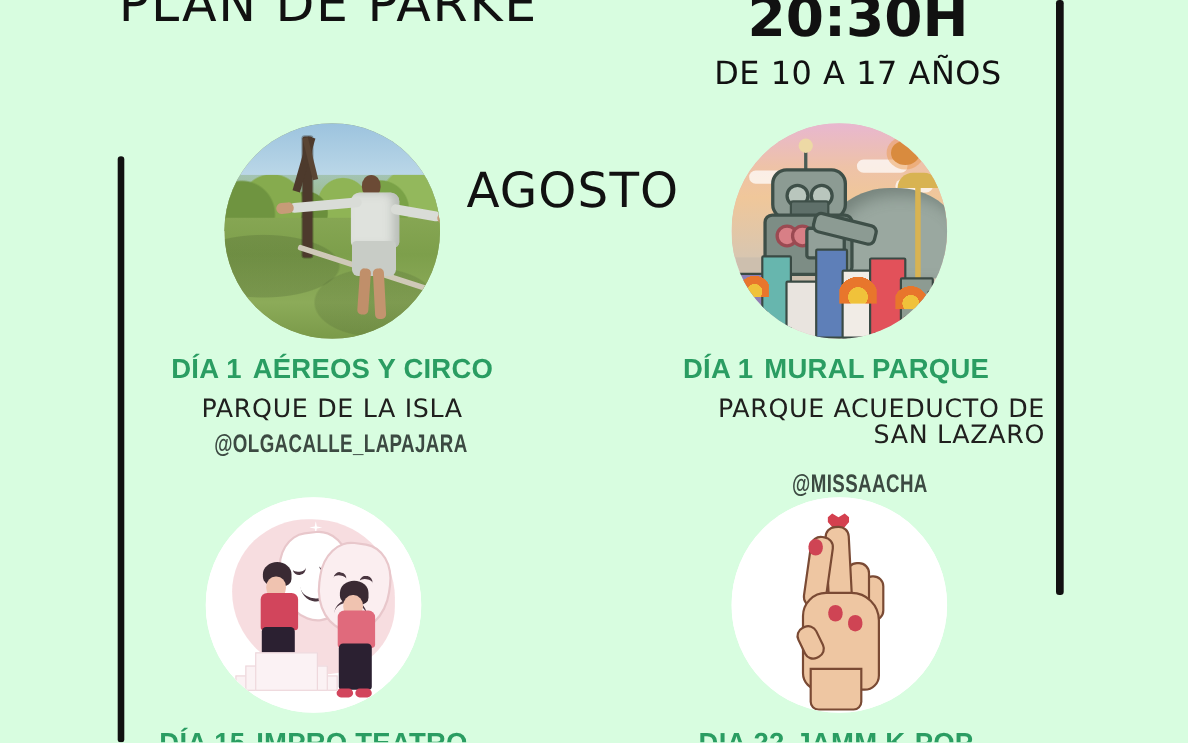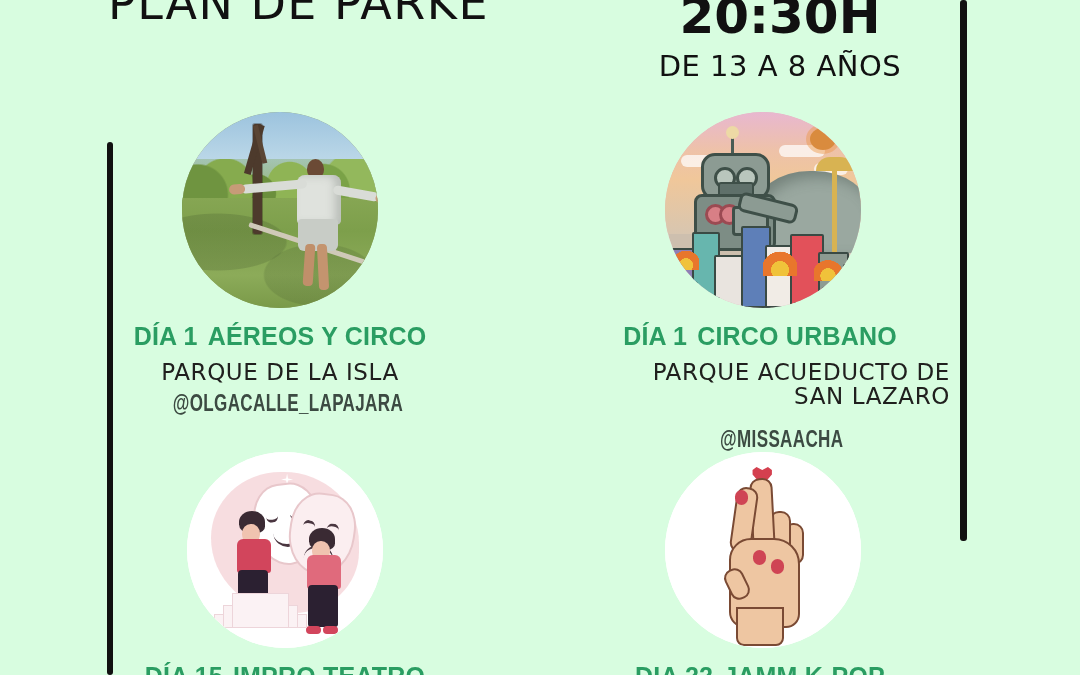--- a/index.html
+++ b/index.html
@@ -79,21 +79,21 @@
     border-radius: 3px;
   }
   .rule-left  { left: 107px; top: 142px; width: 6px; height: 533px; }
   .rule-right { left: 960px; top: 0px;   width: 7px; height: 541px; }
 
   
   .event {
     position: absolute;
     width: 380px;
   }
-  .ev-1 { left: 90px;  top: 112px; }
+  .ev-1 { left: 112px;  top: 112px; }
   .ev-2 { left: 570px; top: 112px; }
   .ev-3 { left: 95px;  top: 452px; }
   .ev-4 { left: 570px; top: 452px; }
 
   .thumb-wrap {
     display: flex;
     justify-content: center;
   }
   .thumb {
     position: relative;
@@ -425,23 +425,24 @@
 
 <div class="poster">
 
   <div class="rule rule-left"></div>
   <div class="rule rule-right"></div>
 
   <div class="poster-title">PLAN DE PARKE</div>
 
   <div class="time-block">
     <div class="time-main">20:30H</div>
-    <div class="time-sub">DE 13 A 8 AÑOS</div>
+    <div class="time-sub">DE 10 A 17 AÑOS</div>
   </div>
 
+  <div class="month-label">AGOSTO</div>
 
   <div class="event ev-1">
     <div class="thumb-wrap">
       <div class="thumb">
         <div class="art-slack">
           <div class="sl-sky"></div>
           <div class="sl-treeline"></div>
           <div class="sl-grass"></div>
           <div class="sl-trunk"></div>
           <div class="sl-branch"></div>
@@ -501,21 +502,21 @@
             <div class="mu-b" style="left:78%;width:14%;height:58%;background:#8d9b92;"></div>
             <div class="mu-b" style="left:91%;width:11%;height:44%;background:#c9a878;"></div>
             <div class="mu-fire mu-f1"></div>
             <div class="mu-fire mu-f2"></div>
             <div class="mu-fire mu-f3"></div>
           </div>
         </div>
       </div>
     </div>
     <div class="ev-title">
-      <span class="daynum">DÍA 1</span><span>CIRCO URBANO</span>
+      <span class="daynum">DÍA 1</span><span>MURAL PARQUE</span>
     </div>
     <div class="ev-place">PARQUE ACUEDUCTO DE SAN LAZARO</div>
     <div class="ev-handle">@MISSAACHA</div>
   </div>
 
   <div class="event ev-3">
     <div class="thumb-wrap">
       <div class="thumb">
         <div class="art-theatre">
           <div class="th-blob"></div>

